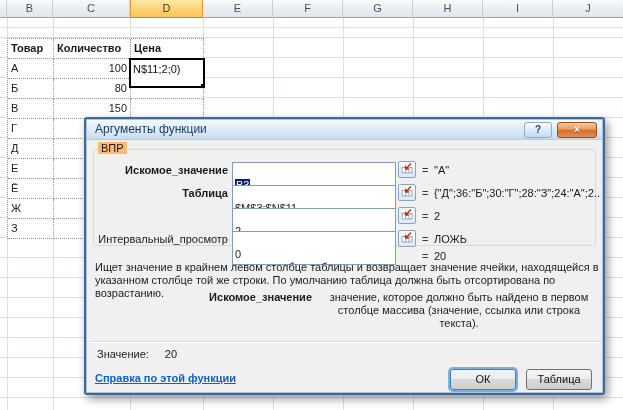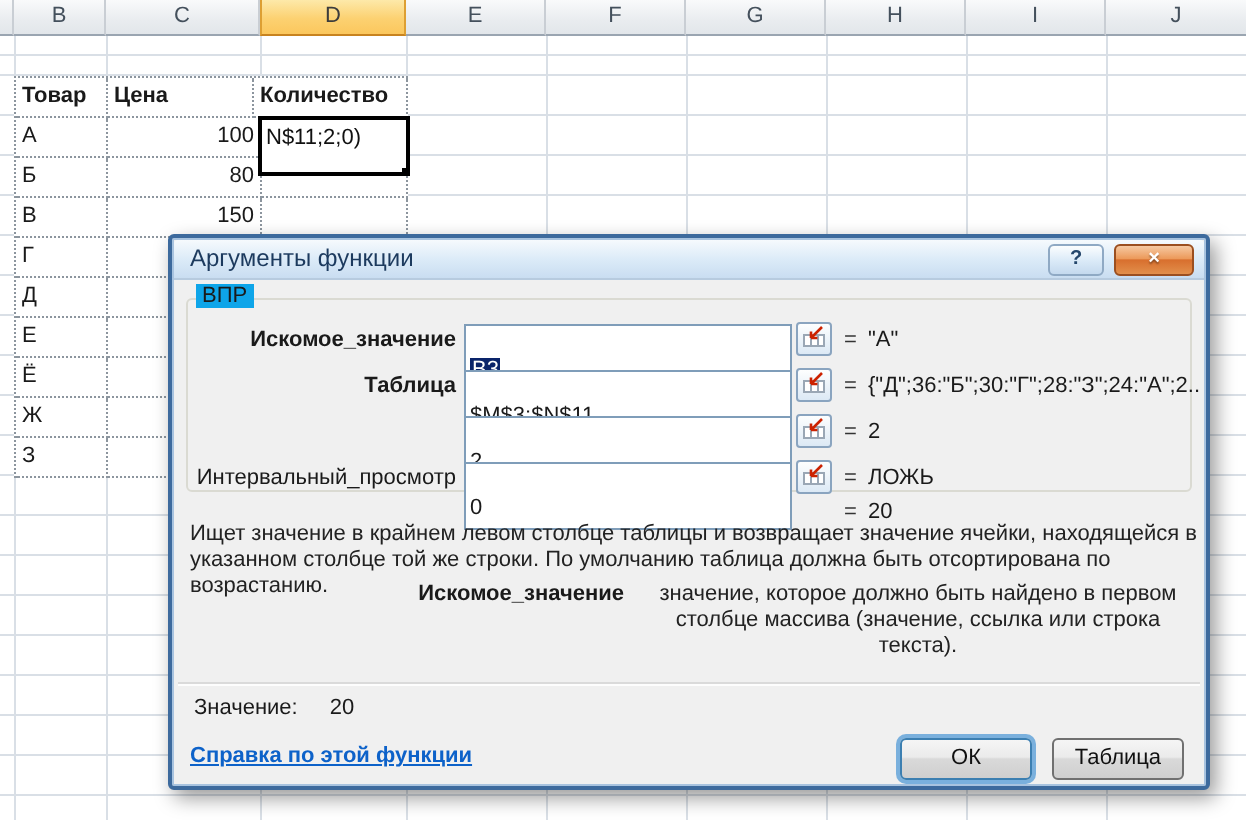--- a/index.html
+++ b/index.html
@@ -37,21 +37,21 @@
     box-shadow:inset 0 0 0 1px #a8c3df,3px 4px 10px rgba(0,0,0,.4);font-size:11px;color:#1a1a1a;}
   .titlebar{position:absolute;left:1px;right:1px;top:1px;height:19px;border-radius:2px 2px 0 0;
     background:linear-gradient(#f6fafd,#dcebf8 50%,#c9ddf1);border-bottom:1px solid #b7cbdf;
     line-height:19px;padding-left:8px;color:#1c3a5e;font-size:12px;}
   .tb-btn{position:absolute;top:2px;height:16px;box-sizing:border-box;border-radius:3px;
     text-align:center;line-height:14px;font-size:10px;cursor:default;padding:0;}
   .btn-help{right:50px;width:28px;background:linear-gradient(#fbfdfe,#dcebf8 50%,#c4d9ee);
     border:1px solid #8fa9c4;color:#24466b;font-weight:bold;}
   .btn-close{right:5px;width:40px;background:linear-gradient(#f6c9a2,#ec9a5b 45%,#d86f2e 50%,#e28f4b);
     border:1px solid #9b4f20;color:#fff;font-weight:bold;text-shadow:0 1px 1px rgba(0,0,0,.4);}
-  .fn-name{position:absolute;left:12px;top:23px;background:#0ea5e9;padding:0 3px;z-index:2;}
+  .fn-name{position:absolute;left:12px;top:23px;background:#fdba74;padding:0 3px;z-index:2;}
   .groupframe{position:absolute;left:7px;right:7px;top:30px;height:95px;border:1px solid #dadad2;border-radius:3px;}
   .frow{position:absolute;left:0;width:100%;height:17px;}
   .flabel{position:absolute;left:8px;width:134px;text-align:right;line-height:17px;white-space:nowrap;}
   .flabel.req{font-weight:bold;}
   .finput{position:absolute;left:146px;width:164px;height:15px;box-sizing:border-box;background:#fff;
     border:1px solid #7f9db9;line-height:13px;padding:16px 2px;font-size:11px;overflow:hidden;white-space:nowrap;}
   .sel-text{background:#0a246a;color:#fff;padding:0 1px;}
   .collapse{position:absolute;left:312px;top:-1px;width:18px;height:17px;box-sizing:border-box;
     background:linear-gradient(#fdfefe,#dce9f5);border:1px solid #8aa4bf;border-radius:2px;padding:0;}
   .feq{position:absolute;left:336px;line-height:17px;color:#333;}
@@ -98,22 +98,22 @@
       <div class="ch" style="width:70px">F</div>
       <div class="ch" style="width:70px">G</div>
       <div class="ch" style="width:70px">H</div>
       <div class="ch" style="width:70px">I</div>
       <div class="ch" style="width:70px;border-right:none">J</div>
     </div>
 
     <div class="tblock">
       <div class="trow head">
         <div class="tcell b">Товар</div>
+        <div class="tcell c">Количество</div>
         <div class="tcell d">Цена</div>
-        <div class="tcell c">Количество</div>
       </div>
       <div class="trow">
         <div class="tcell b">А</div>
         <div class="tcell c">100</div>
         <div class="tcell d"></div>
       </div>
       <div class="trow">
         <div class="tcell b">Б</div>
         <div class="tcell c">80</div>
         <div class="tcell d"></div>

